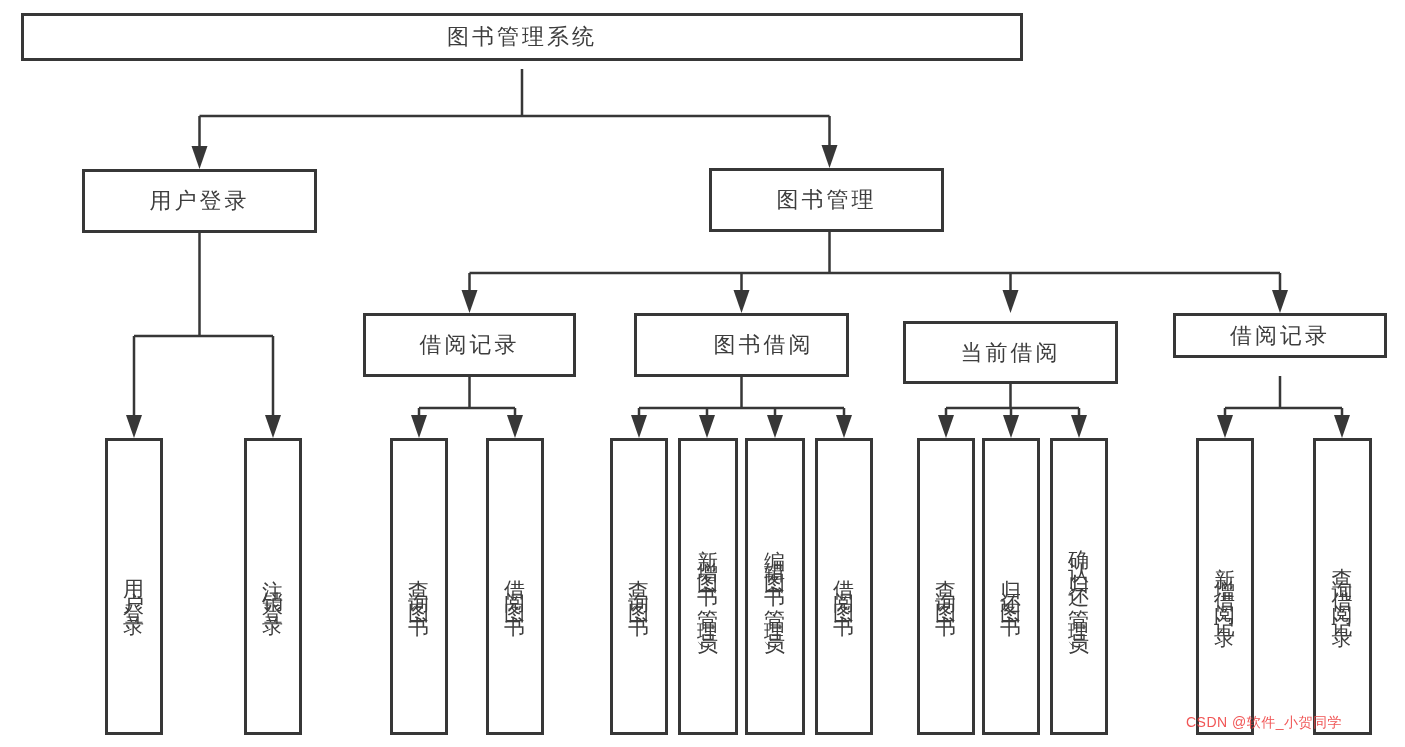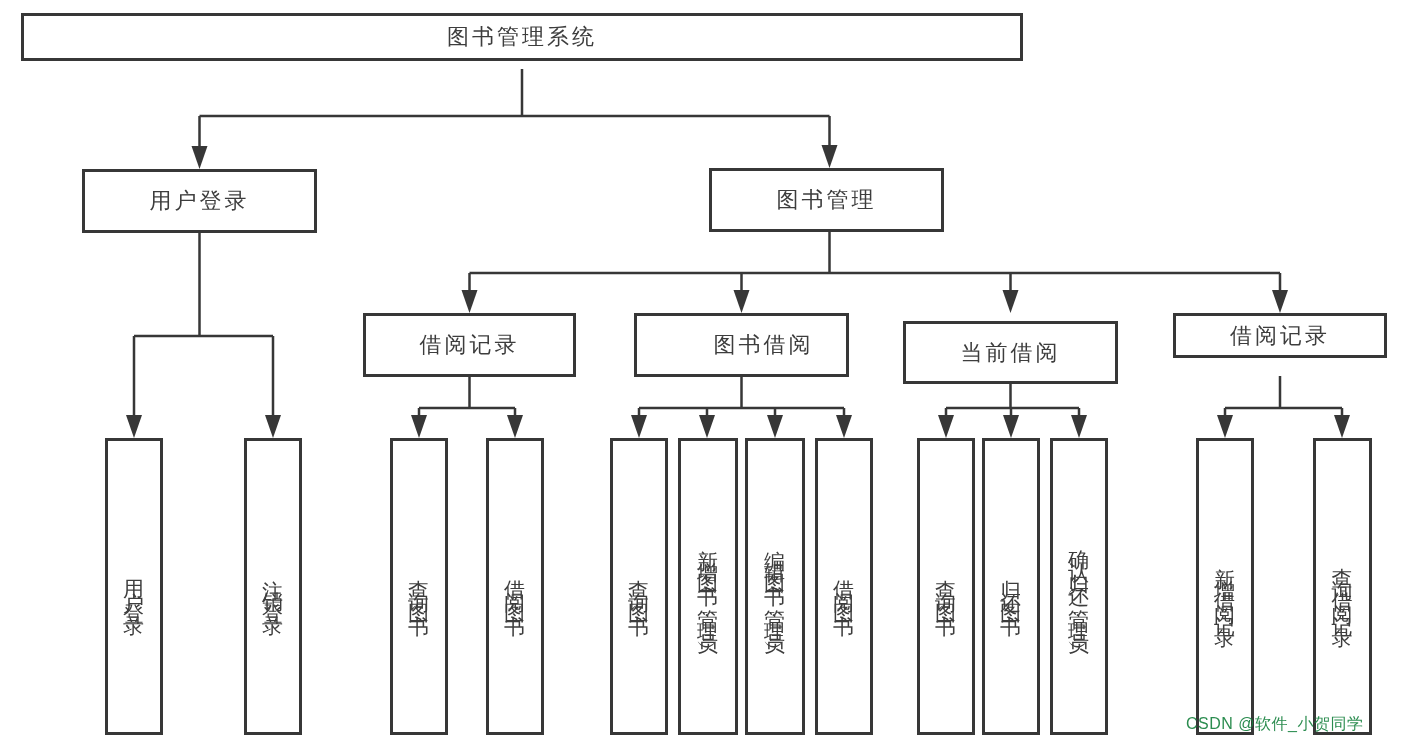--- a/index.html
+++ b/index.html
@@ -29,21 +29,21 @@
   .n-l3d  { left:1173px;top:313px; width:214px;  height:45px; }
   .leaf   { top:438px; height:297px; width:58px; }
   .g1-1 { left:105px; }  .g1-2 { left:244px; }
   .g2-1 { left:390px; }  .g2-2 { left:486px; }
   .g3-1 { left:610px; }  .g3-2 { left:678px; width:60px; }
   .g3-3 { left:745px; width:60px; } .g3-4 { left:815px; }
   .g4-1 { left:917px; }  .g4-2 { left:982px; } .g4-3 { left:1050px; }
   .g5-1 { left:1196px; } .g5-2 { left:1313px; width:59px; }
   .watermark {
     position:absolute; left:1186px; top:714px; z-index:5;
-    font-size:16px; color:#15803d; opacity:0.9; white-space:nowrap;
+    font-size:14px; color:#ef4444; opacity:0.9; white-space:nowrap;
     letter-spacing:0.5px;
   }
 </style>
 </head>
 <body>
 
 <div class="canvas">
 
   <svg class="connectors" width="1405" height="747" viewBox="0 0 1405 747" fill="none" stroke="#373737" stroke-width="2.5">
 

